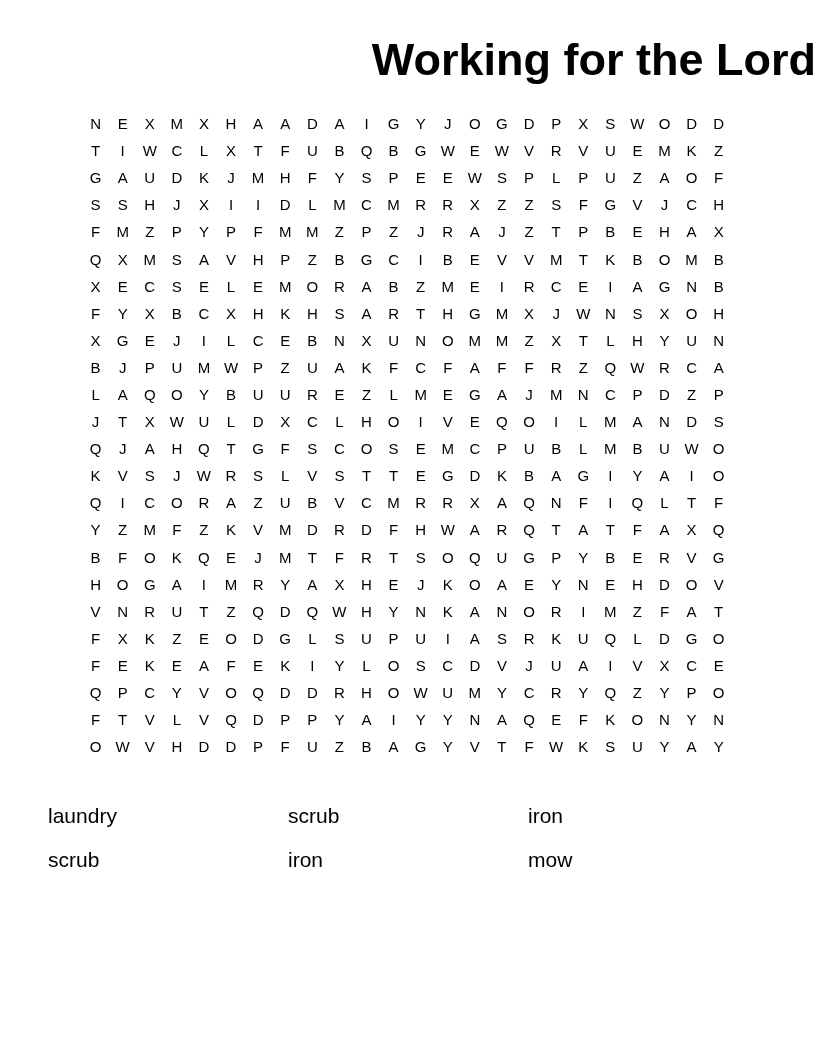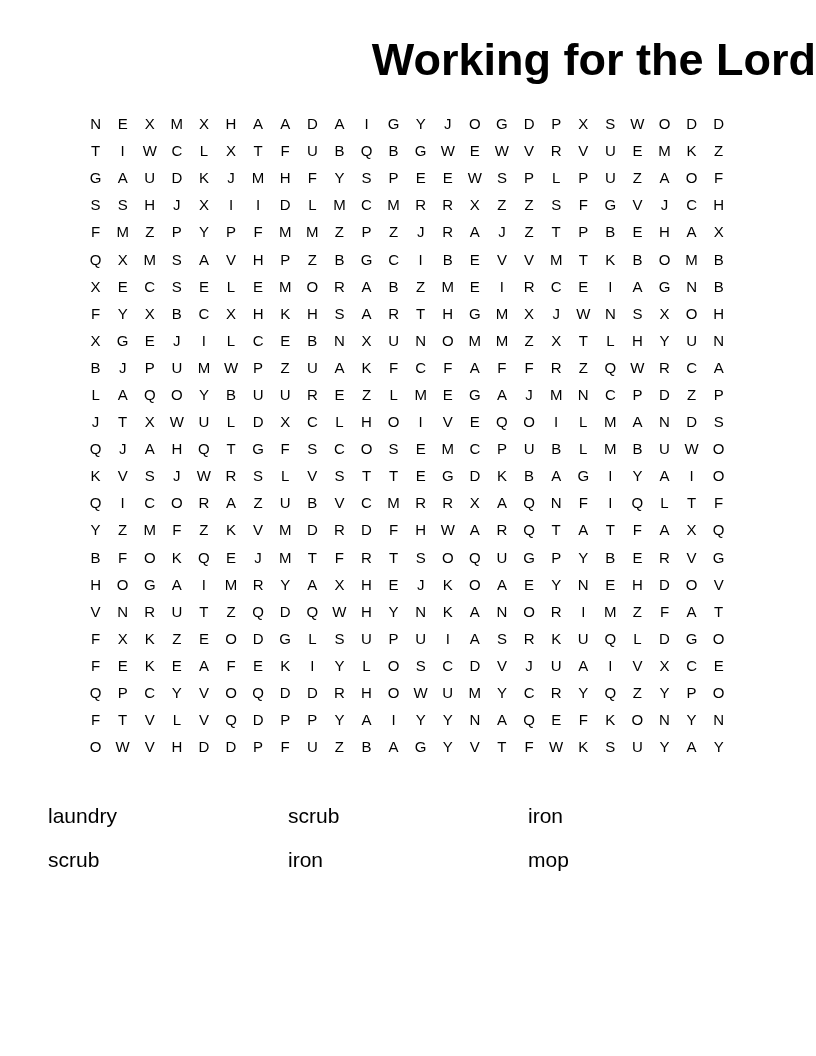--- a/index.html
+++ b/index.html
@@ -639,15 +639,15 @@
       <span class="cell">Y</span>
       <span class="cell">A</span>
       <span class="cell">Y</span>
     </div>
   <div class="word-list" id="word-list">
       <div class="word">laundry</div>
       <div class="word">scrub</div>
       <div class="word">iron</div>
       <div class="word">scrub</div>
       <div class="word">iron</div>
-      <div class="word">mop</div>
+      <div class="word">mow</div>
     </div>
 </div>
 
 </body></html>

